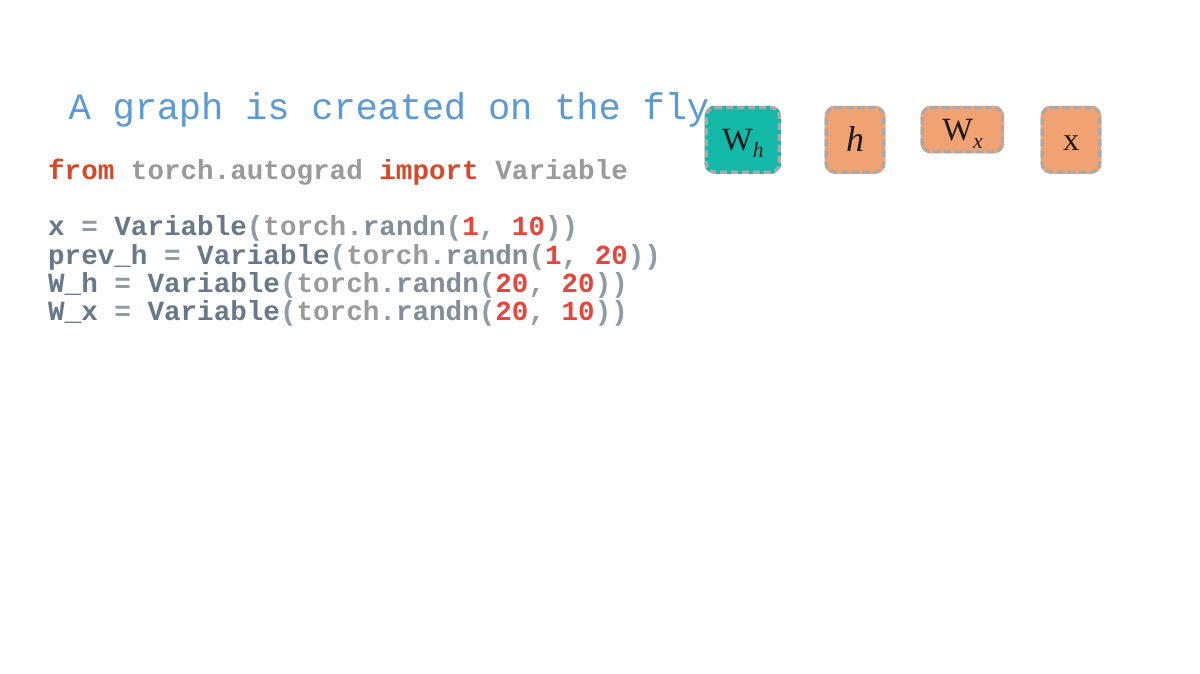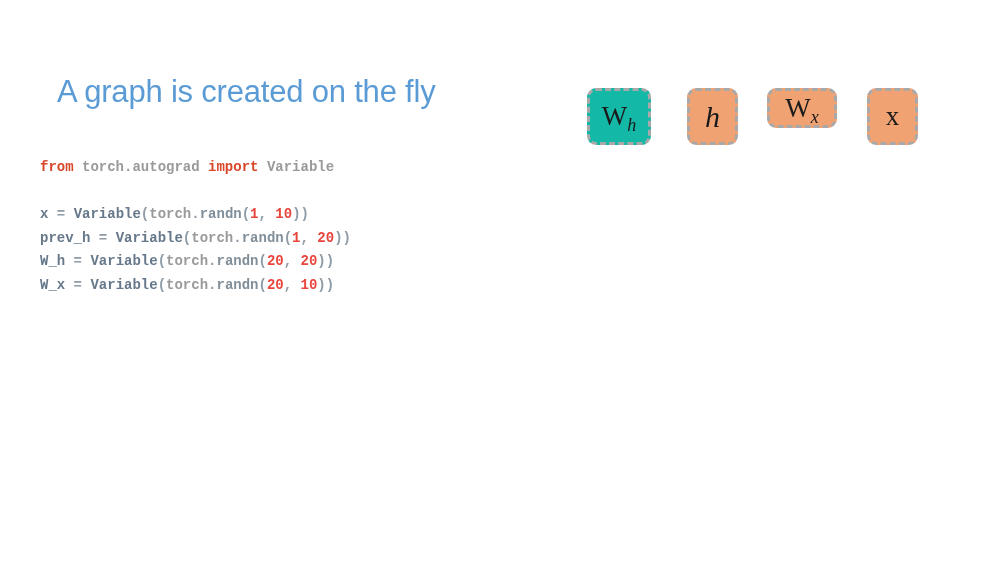--- a/index.html
+++ b/index.html
@@ -14,35 +14,35 @@
     overflow: hidden;
     font-family: "Liberation Sans", sans-serif;
     -webkit-font-smoothing: antialiased;
   }
 
   
   #slide-title {
     position: absolute;
     left: 57px;
     top: 74px;
-    font-family: Liberation Sans, sans-serif;
+    font-family: Liberation Mono, monospace;
     font-size: 31px;
     font-weight: 400;
     letter-spacing: -0.2px;
     color: #5b9bd5;
     white-space: nowrap;
   }
 
   
   #code-block {
     position: absolute;
     left: 40px;
-    top: 156px;
+    top: 132px;
     font-family: "Liberation Mono", "DejaVu Sans Mono", monospace;
-    font-size: 14px;
+    font-size: 23px;
     line-height: 23.5px;
     white-space: pre;
     font-weight: bold;
   }
   .code-line { white-space: pre; height: 23.5px; }
   .code-line.blank { height: 23.5px; }
 
   
   .tok-kw    { color: #d9472a; font-weight: bold; }
   .tok-mod   { color: #9a9a9a; font-weight: bold; }

